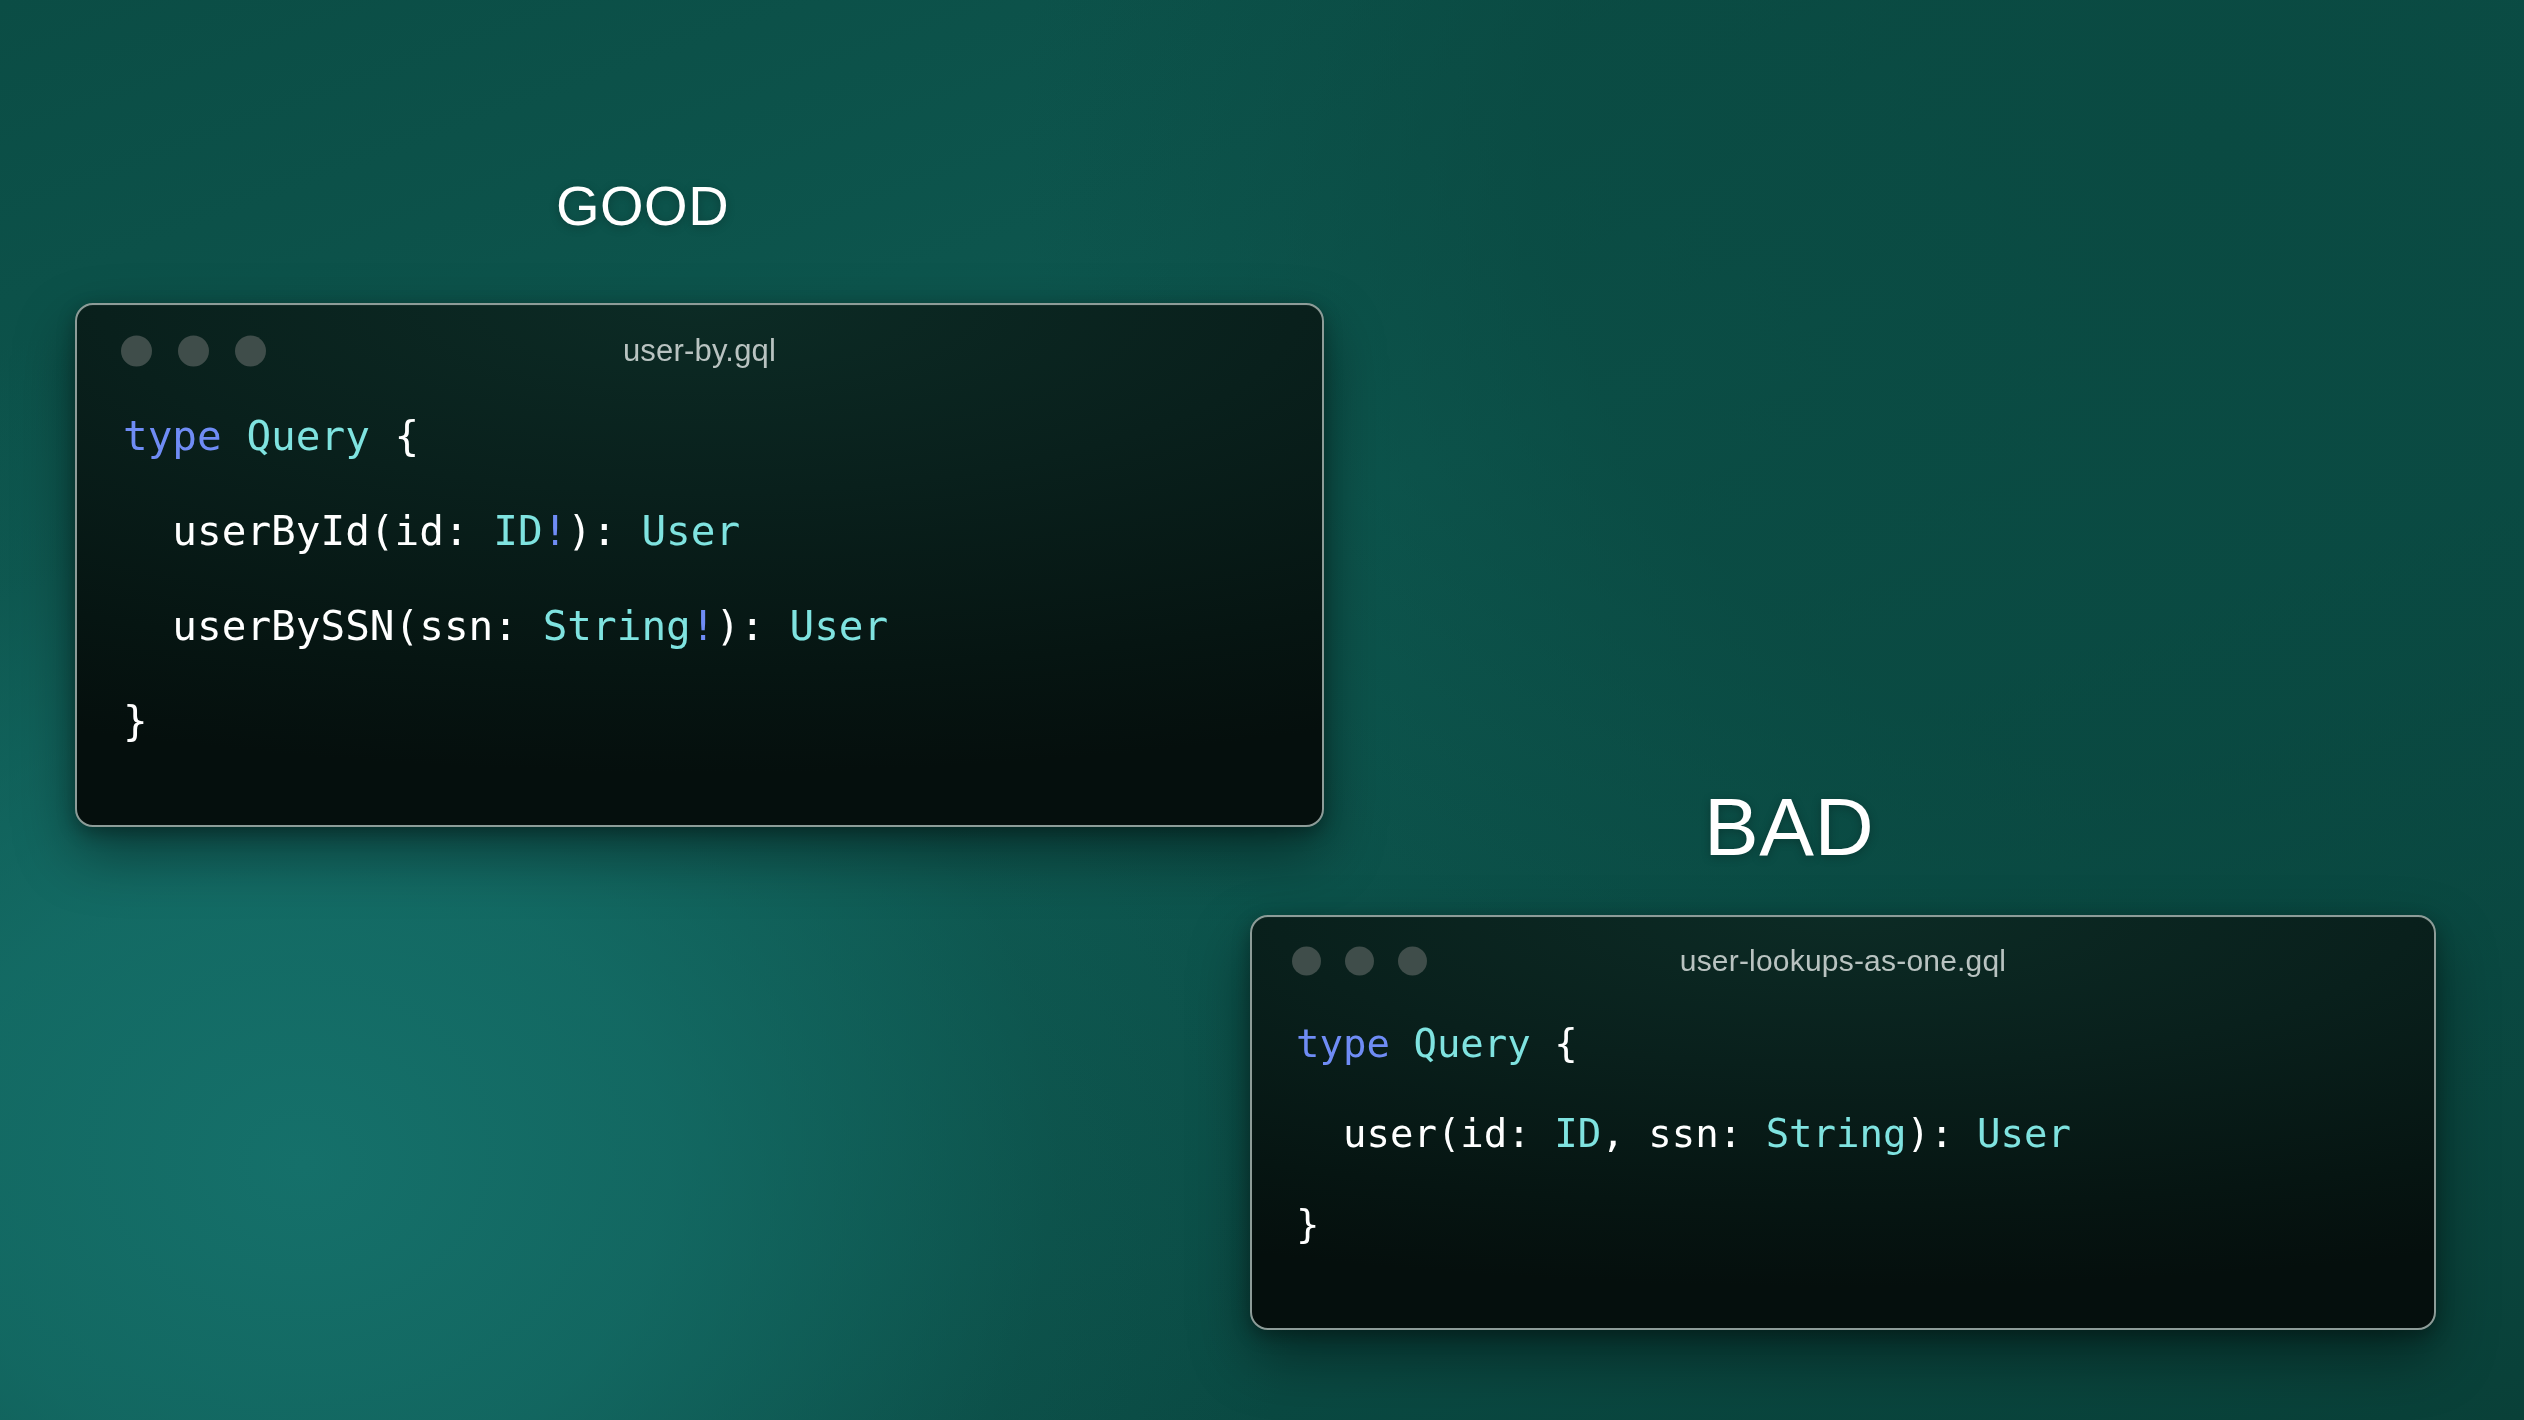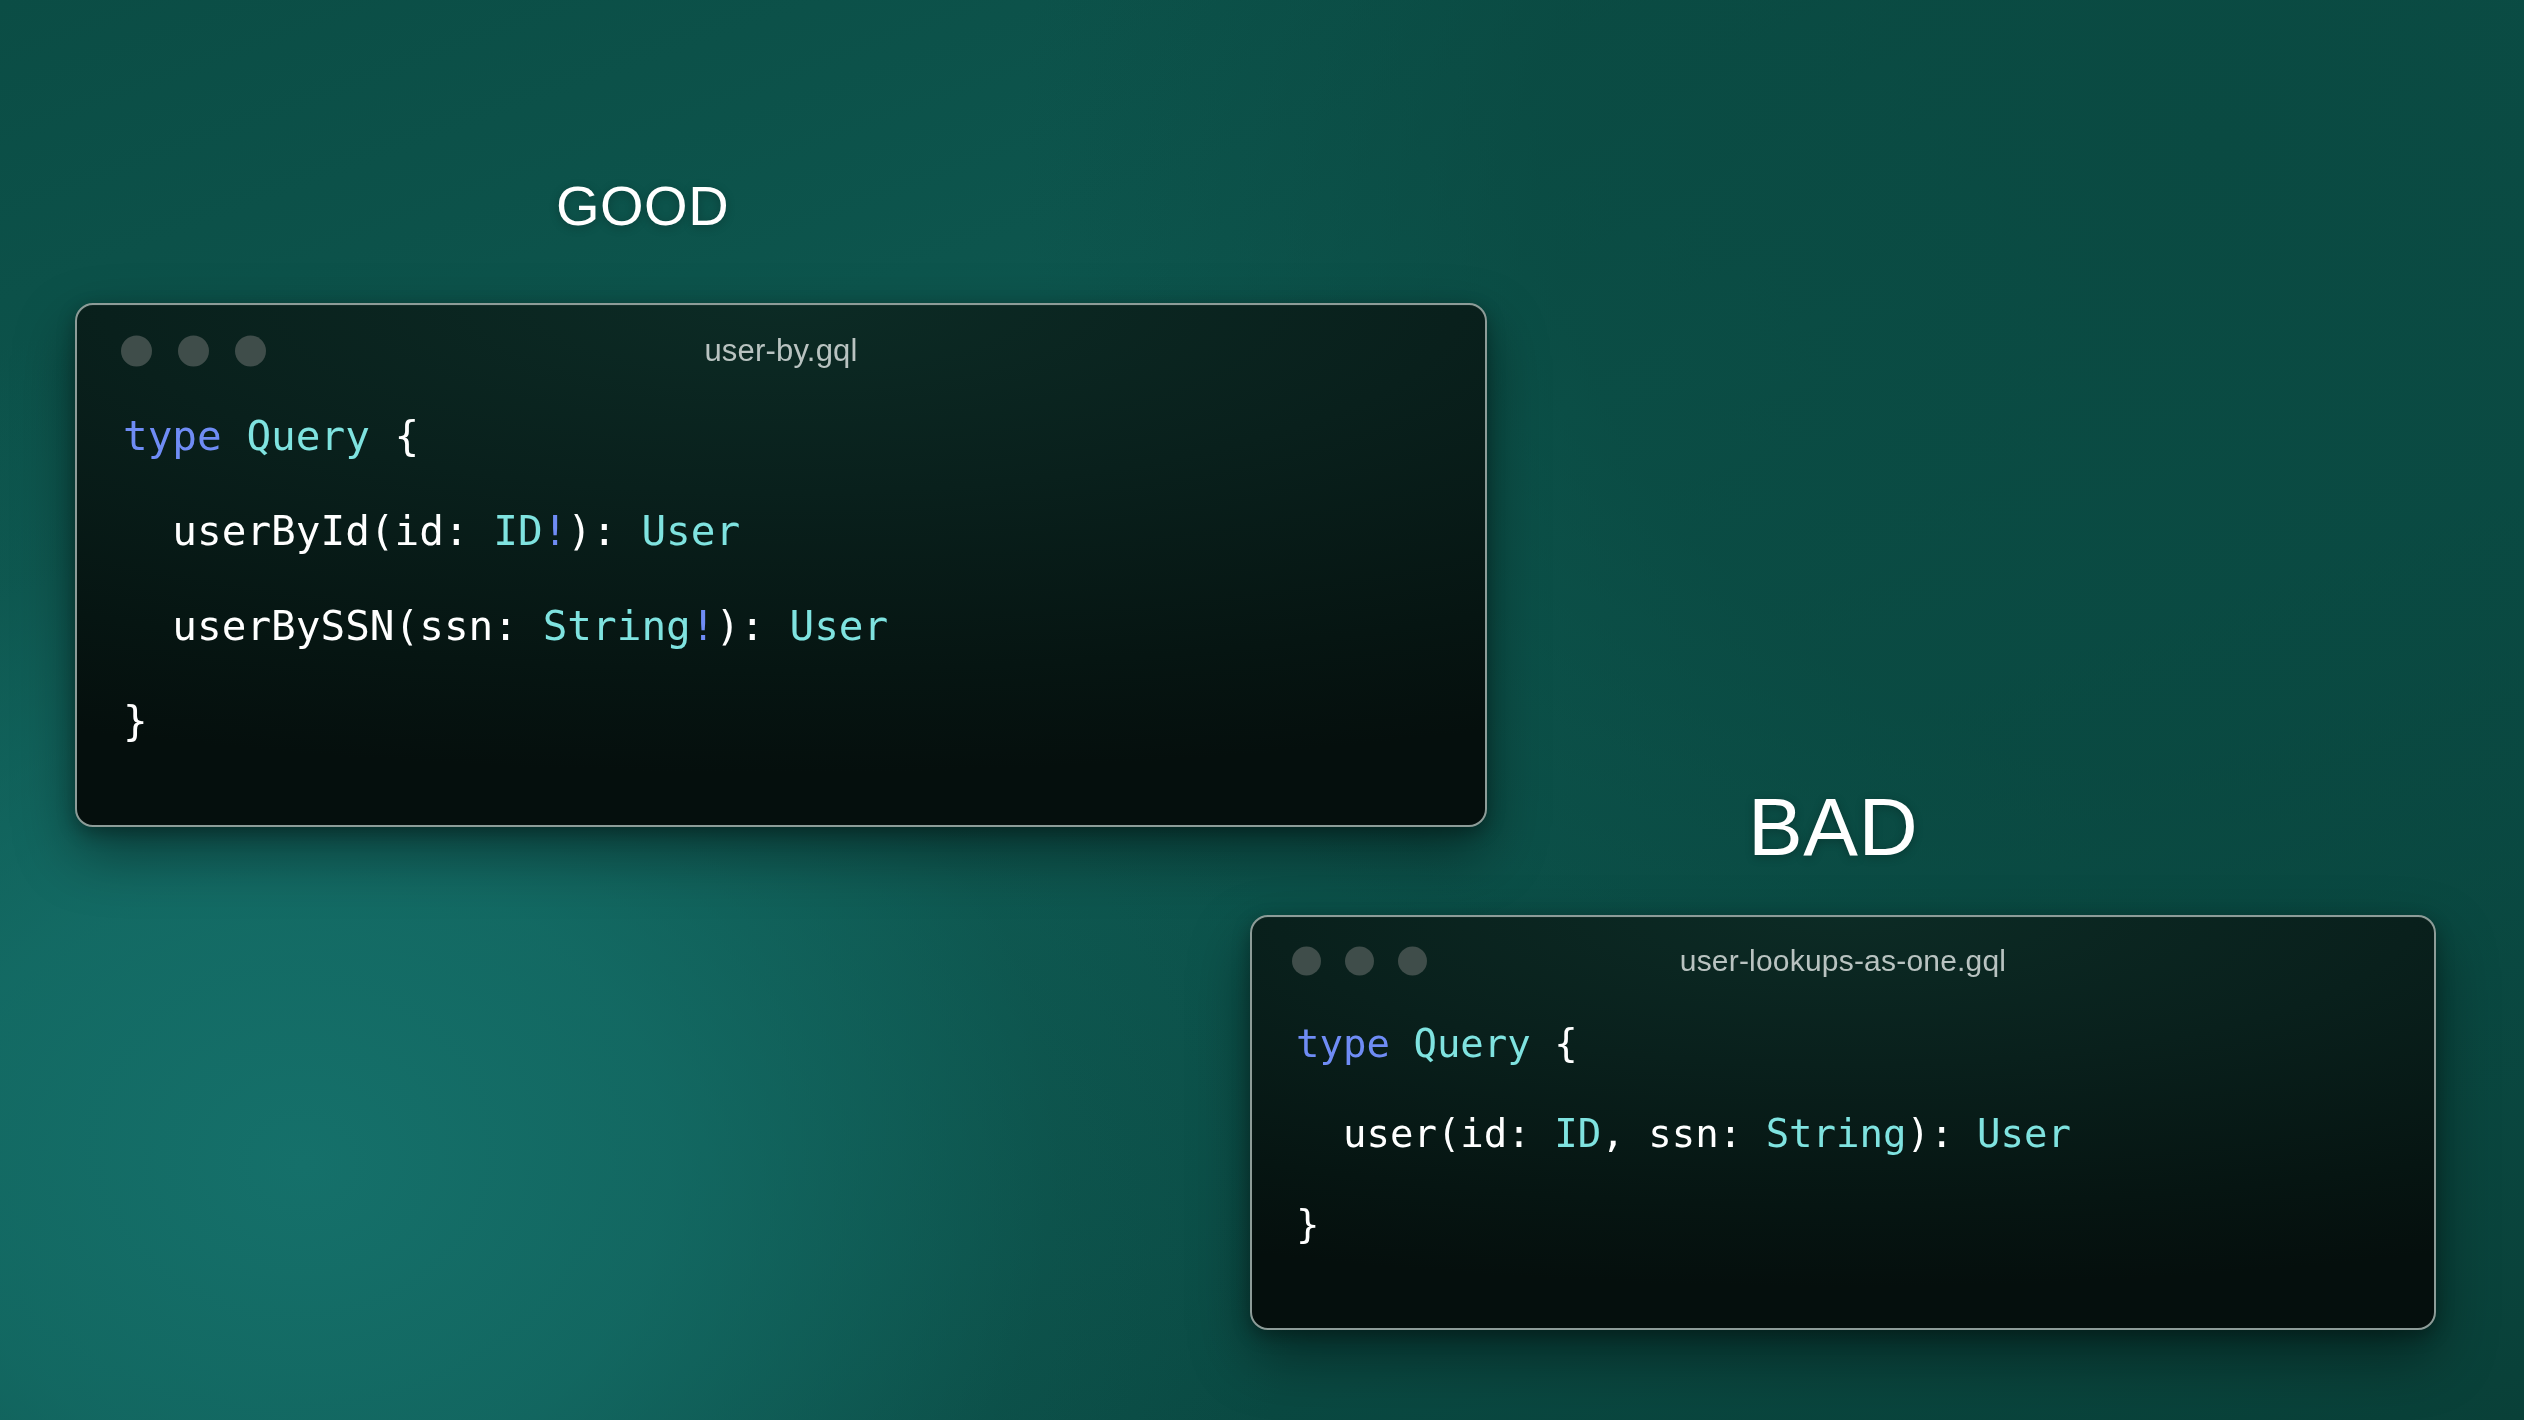--- a/index.html
+++ b/index.html
@@ -35,21 +35,21 @@
     line-height: 1;
     white-space: nowrap;
     text-shadow: 0 2px 10px rgba(0,0,0,0.25);
   }
   #label-good {
     left: 556px;
     top: 178px;
     font-size: 56px;
   }
   #label-bad {
-    left: 1748px;
+    left: 1704px;
     top: 786px;
     font-size: 82px;
   }
 
   
   .code-window {
     position: absolute;
     border-radius: 18px;
     border: 2px solid #8d9c98;
     box-sizing: border-box;
@@ -58,21 +58,21 @@
       radial-gradient(ellipse 120% 90% at 50% 0%, #0c2b25 0%, #09201c 40%, #061512 78%, #050f0d 100%);
     box-shadow:
       0 26px 60px rgba(0,0,0,0.42),
       0 6px 18px rgba(0,0,0,0.30),
       inset 0 1px 0 rgba(255,255,255,0.035);
     overflow: hidden;
   }
   #window-good {
     left: 75px;
     top: 303px;
-    width: 1412px;
+    width: 1249px;
     height: 524px;
   }
   #window-bad {
     left: 1250px;
     top: 915px;
     width: 1186px;
     height: 415px;
   }
 
   .titlebar {

